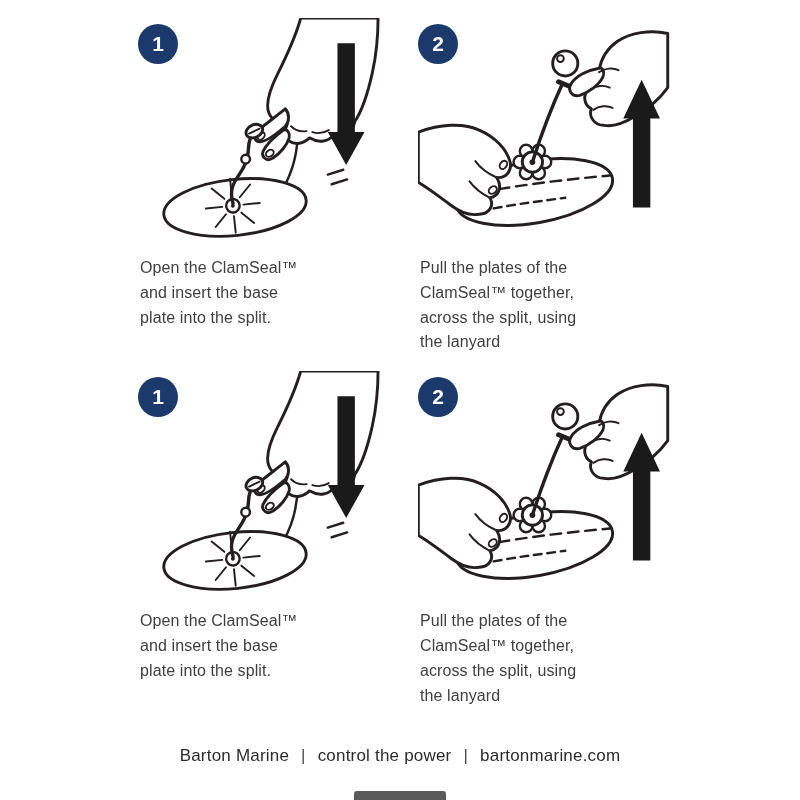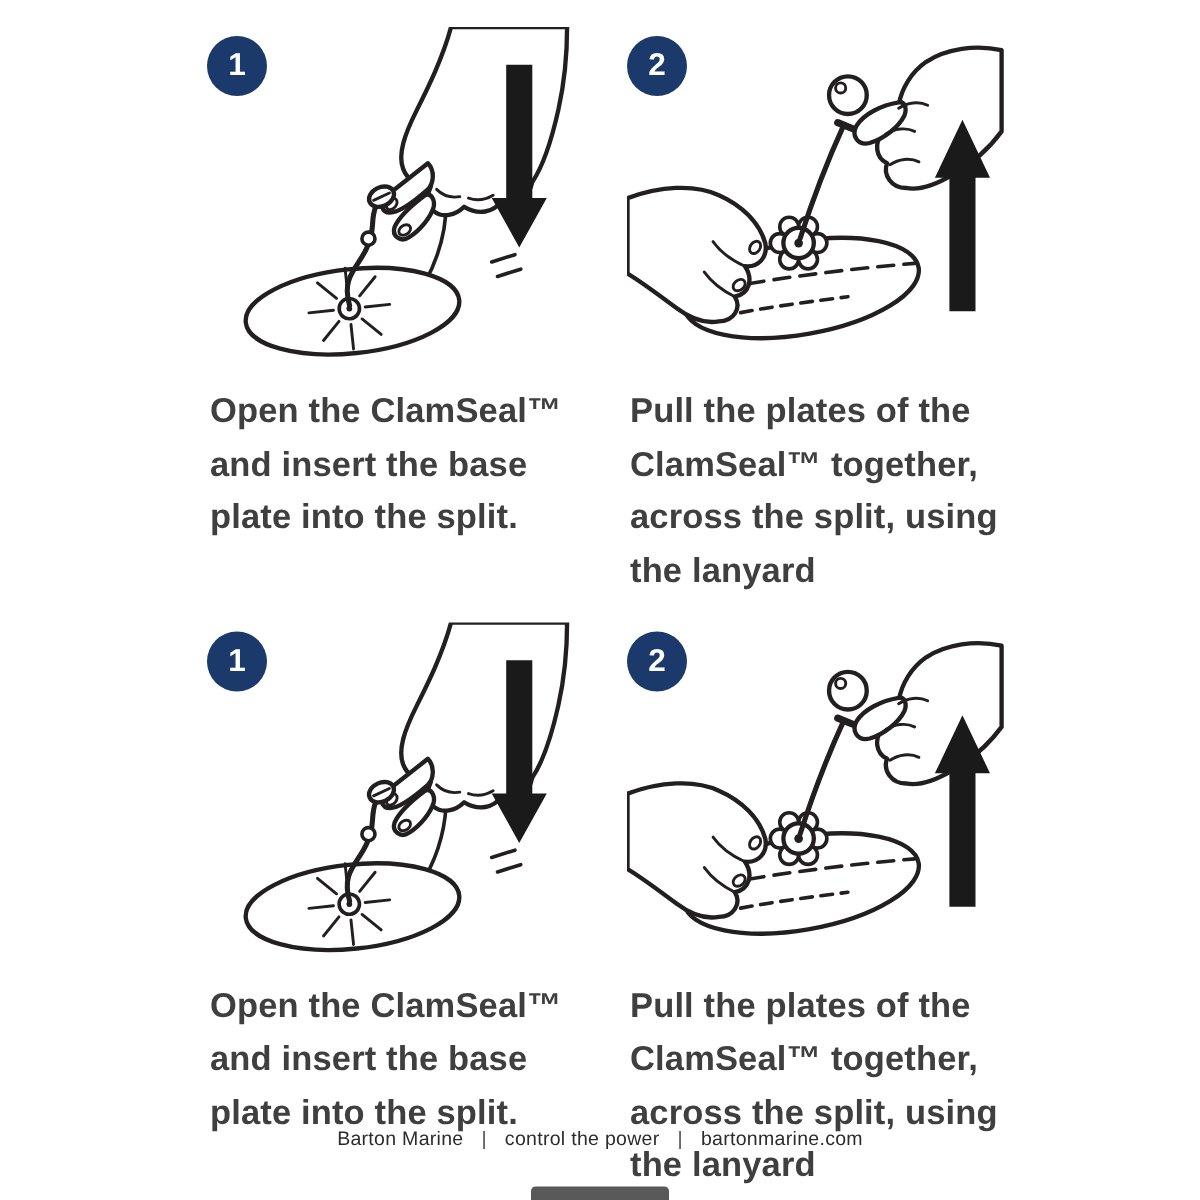--- a/index.html
+++ b/index.html
@@ -13,26 +13,26 @@
   }
   .cell{position:relative;margin:0;padding:0;width:280px;}
   .badge{
     position:absolute;left:18px;top:8px;width:40px;height:40px;border-radius:50%;
     background:var(--badge,#1b3a6b);color:#fff;display:flex;align-items:center;justify-content:center;
     font-size:21px;font-weight:bold;z-index:2;
   }
   .art{display:block;margin:2px 0 0 18px;}
   .art svg{display:block;}
   .caption{
-    margin:6px 0 0 0;padding-left:20px;font-size:23px;line-height:1.55;
-    color:var(--text,#3f3f3f);white-space:pre-line;letter-spacing:.1px;font-weight:bold;
+    margin:6px 0 0 0;padding-left:20px;font-size:16px;line-height:1.55;
+    color:var(--text,#3f3f3f);white-space:pre-line;letter-spacing:.1px;
   }
   .footer{
     position:absolute;left:0;right:0;bottom:34px;text-align:center;
-    font-size:13px;color:var(--footer_text,#2b2b2b);letter-spacing:.2px;
+    font-size:17px;color:var(--footer_text,#2b2b2b);letter-spacing:.2px;
   }
   .footer .sep{margin:0 12px;opacity:.85;}
   .bottom-bar{
     position:absolute;bottom:0;left:50%;transform:translateX(-50%);
     width:92px;height:9px;background:#595959;border-radius:3px 3px 0 0;
   }
   .ink{stroke:var(--ink,#231f20);}
   .arrow{fill:var(--arrow,#1a1a1a);}
 </style>
 </head>

